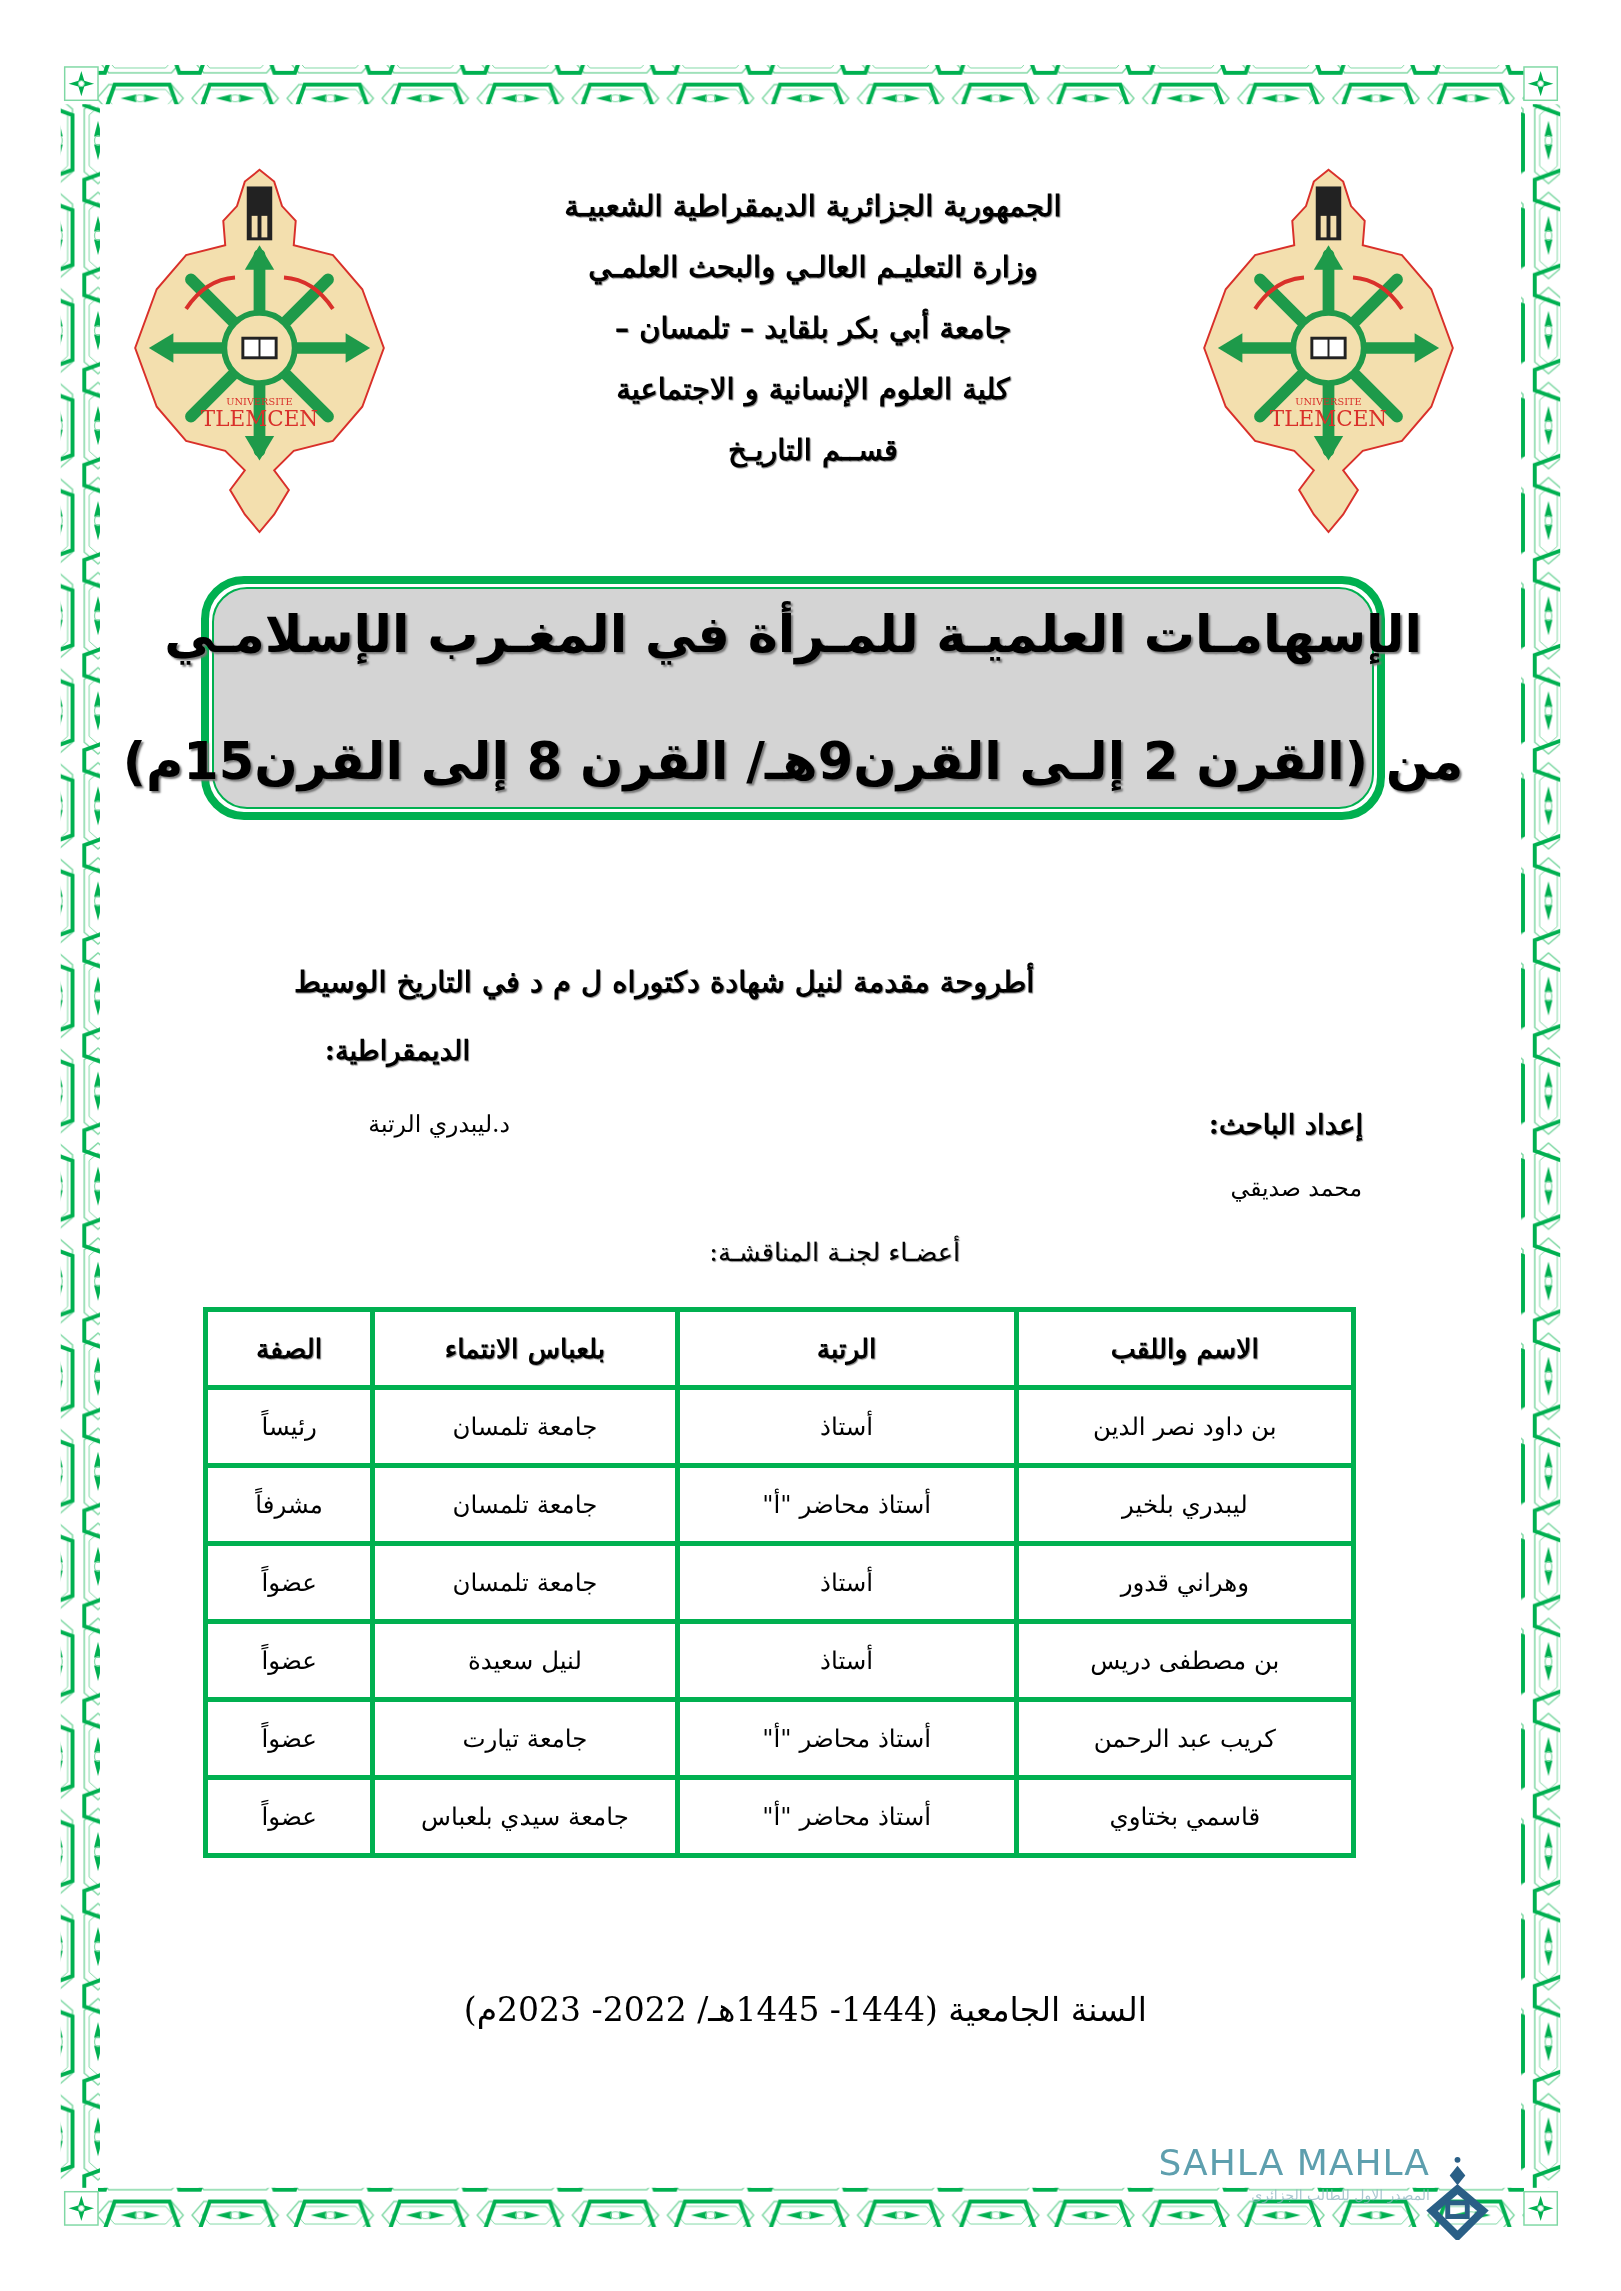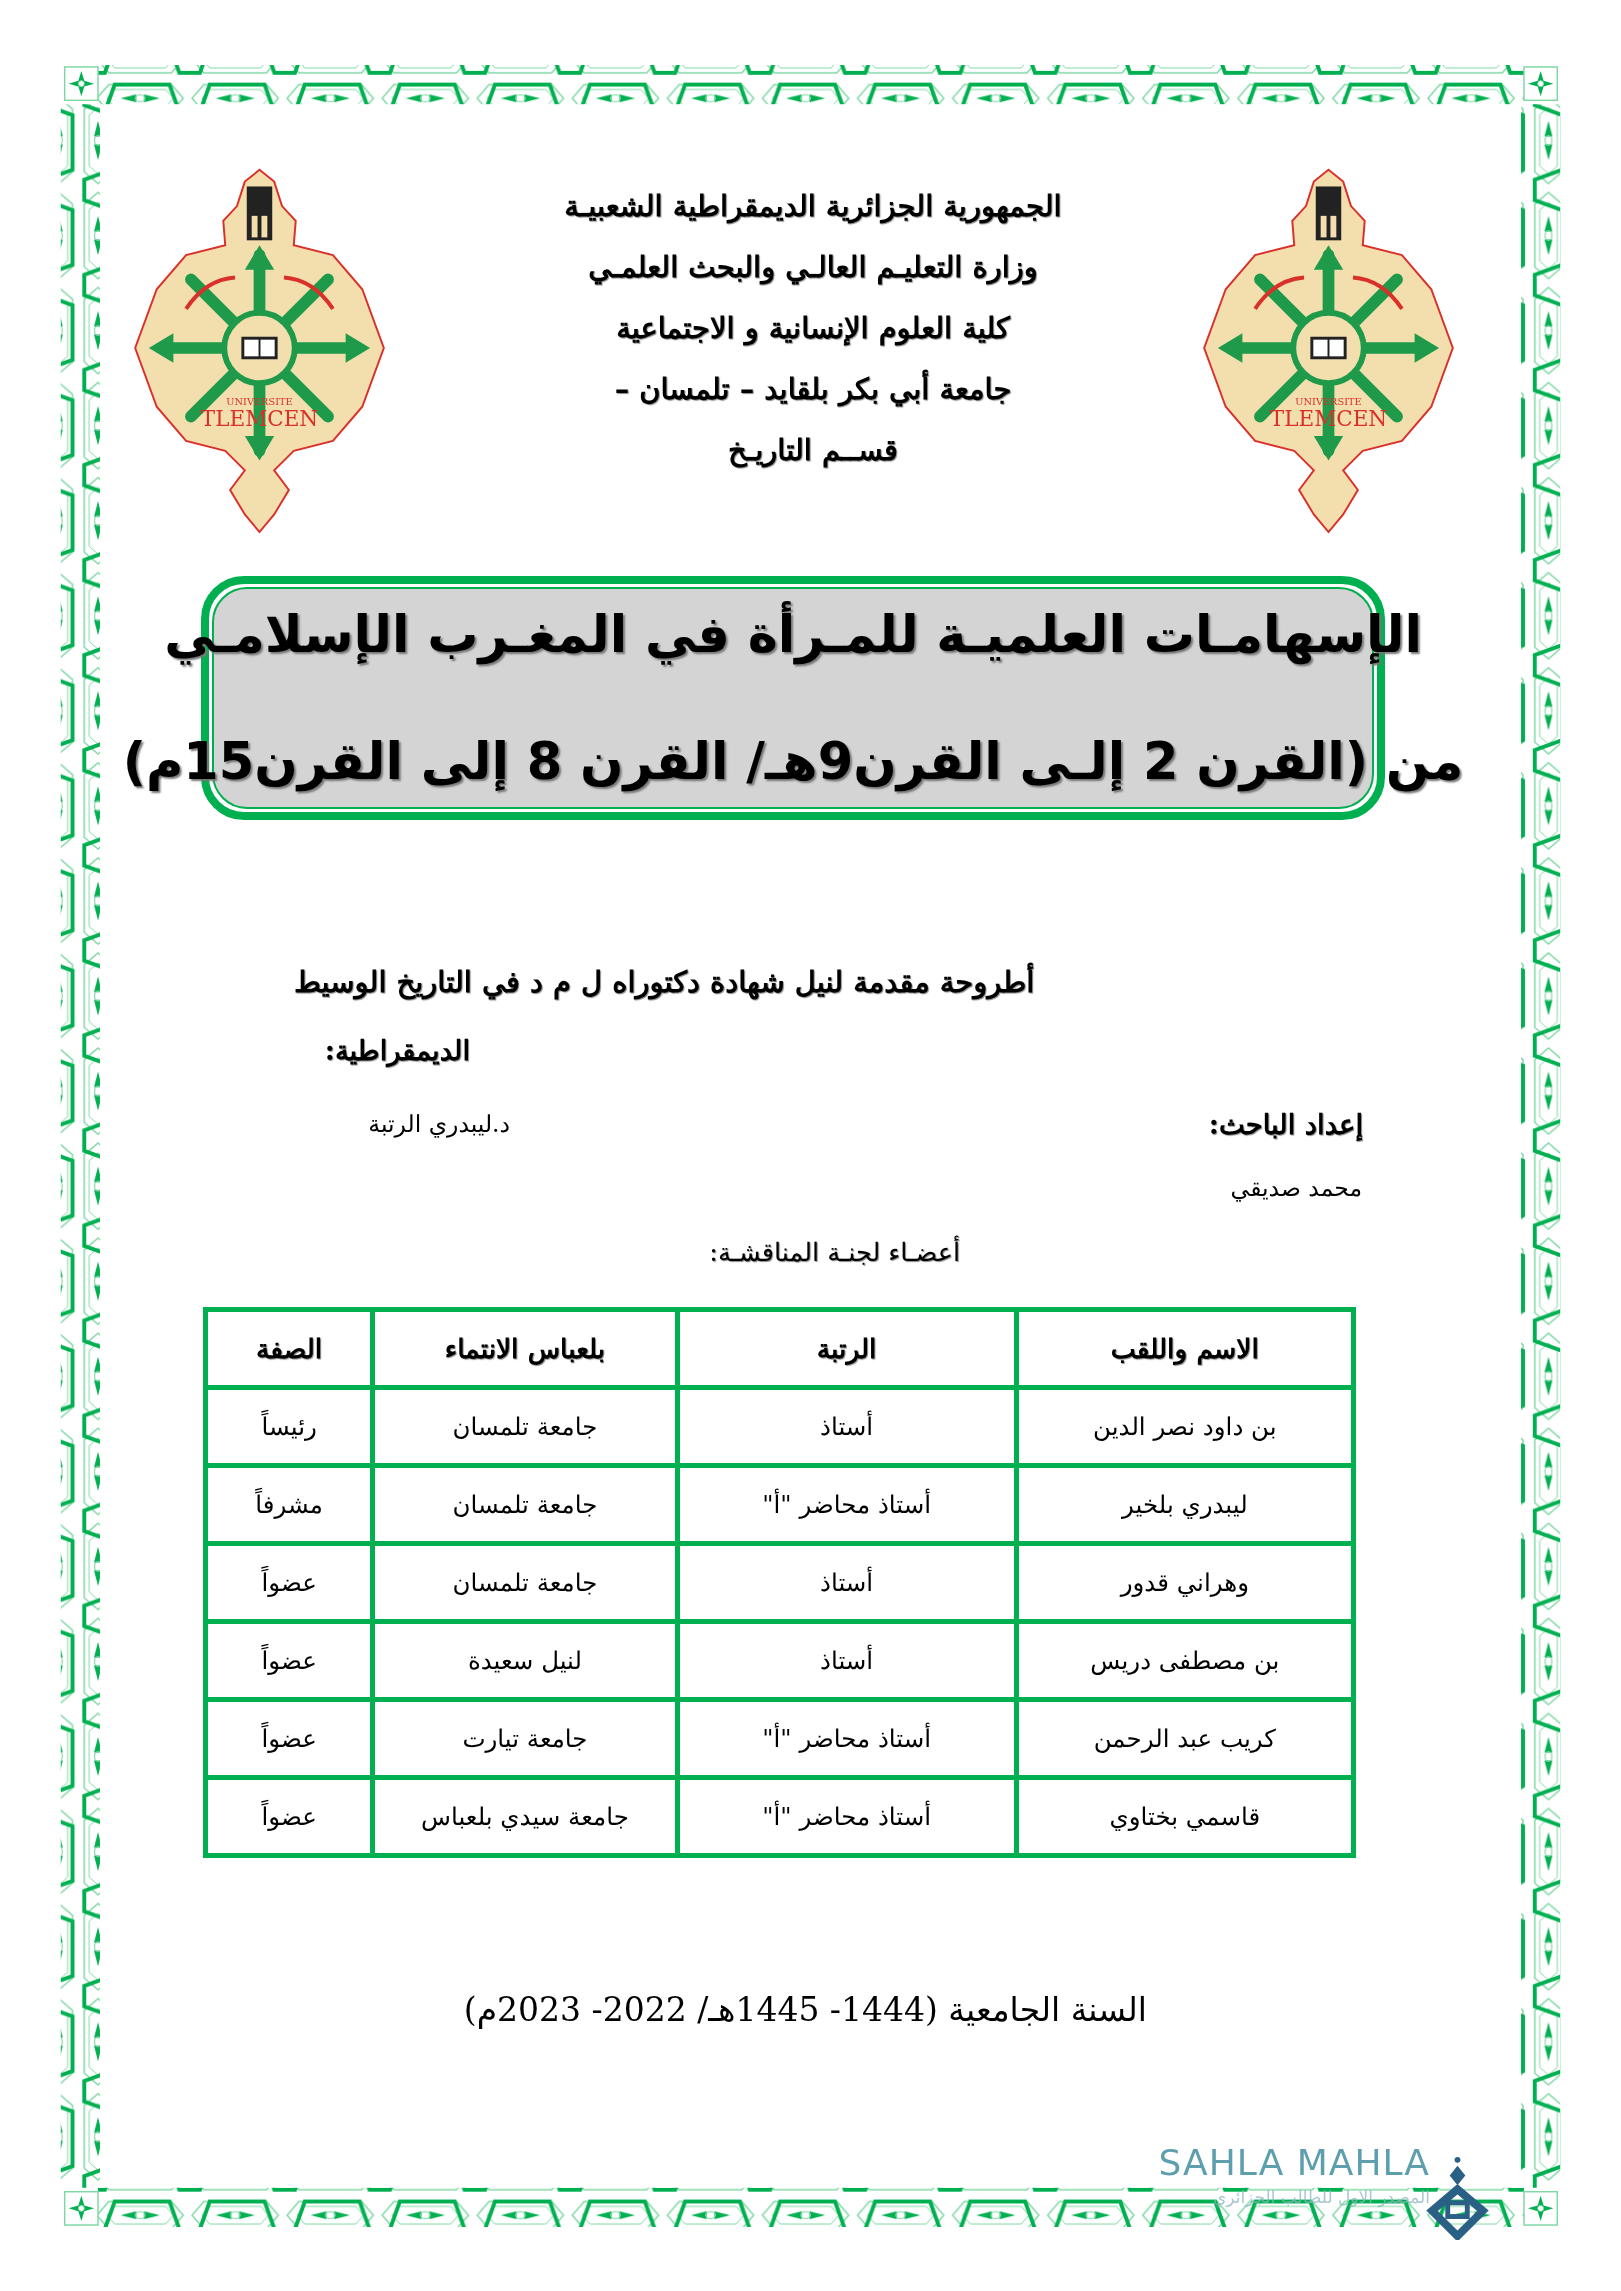--- a/index.html
+++ b/index.html
@@ -52,21 +52,21 @@
   .col-rank { width: 323px; }
   .col-inst { width: 284px; }
   .col-role { width: 147px; }
 
   .academic-year { left: 392px; width: 755px; top: 1990px; text-align: right; font-size: 33px; white-space: nowrap; }
 
   
   .watermark { left: 1127px; top: 2142px; width: 421px; height: 88px; }
   .wm-brand { position: absolute; right: 118px; top: 0px; font-family: "DejaVu Sans", "Liberation Sans", sans-serif;
               font-size: 36px; color: #5e9fae; letter-spacing: 1px; white-space: nowrap; }
-  .wm-sub { position: absolute; right: 118px; top: 45px; font-size: 17px; color: #8cb5c0; opacity: 0.75; white-space: nowrap; direction: rtl; }
+  .wm-sub { position: absolute; right: 118px; top: 45px; font-size: 14px; color: #8cb5c0; opacity: 0.75; white-space: nowrap; direction: rtl; }
   .wm-icon { position: absolute; right: 59px; top: 9.8px; width: 63px; height: 88px; }
 </style>
 </head>
 <body>
 
 <svg class="frame-svg" viewBox="0 0 1654 2338" xmlns="http://www.w3.org/2000/svg">
   <defs>
 
     <pattern id="hpat" x="0" y="0" width="97" height="40" patternUnits="userSpaceOnUse">
       <polygon points="14,6 78,6 90,20 78,34 14,34 2,20" fill="none" stroke="#7fd8a4" stroke-width="1.5"></polygon>
@@ -147,22 +147,22 @@
     <text x="135" y="248" font-size="10" fill="#d9302a" text-anchor="middle" font-family="DejaVu Serif, serif">UNIVERSITE</text>
     <text x="135" y="270" font-size="22" fill="#d9302a" text-anchor="middle" font-family="DejaVu Serif, serif">TLEMCEN</text>
     <path d="M60,150 Q80,120 110,118" stroke="#d9302a" stroke-width="4" fill="none"></path>
     <path d="M210,150 Q190,120 160,118" stroke="#d9302a" stroke-width="4" fill="none"></path>
   </svg>
 </div>
 
 <div class="abs header-lines rtl">
   <div class="header-line">الجمهورية الجزائرية الديمقراطية الشعبيـة</div>
   <div class="header-line">وزارة التعليـم العالـي والبحث العلمـي</div>
+  <div class="header-line">جامعة أبي بكر بلقايد – تلمسان –</div>
   <div class="header-line">كلية العلوم الإنسانية و الاجتماعية</div>
-  <div class="header-line">جامعة أبي بكر بلقايد – تلمسان –</div>
   <div class="header-line">قســم التاريـخ</div>
 </div>
 
 <div class="abs title-box">
   <div class="title-inner rtl">
     <div class="title-line">الإسهامـات العلميـة للمـرأة في المغـرب الإسلامـي</div>
     <div class="title-line">من (القرن 2 إلـى القرن9هـ/ القرن 8 إلى القرن15م)</div>
   </div>
 </div>
 

